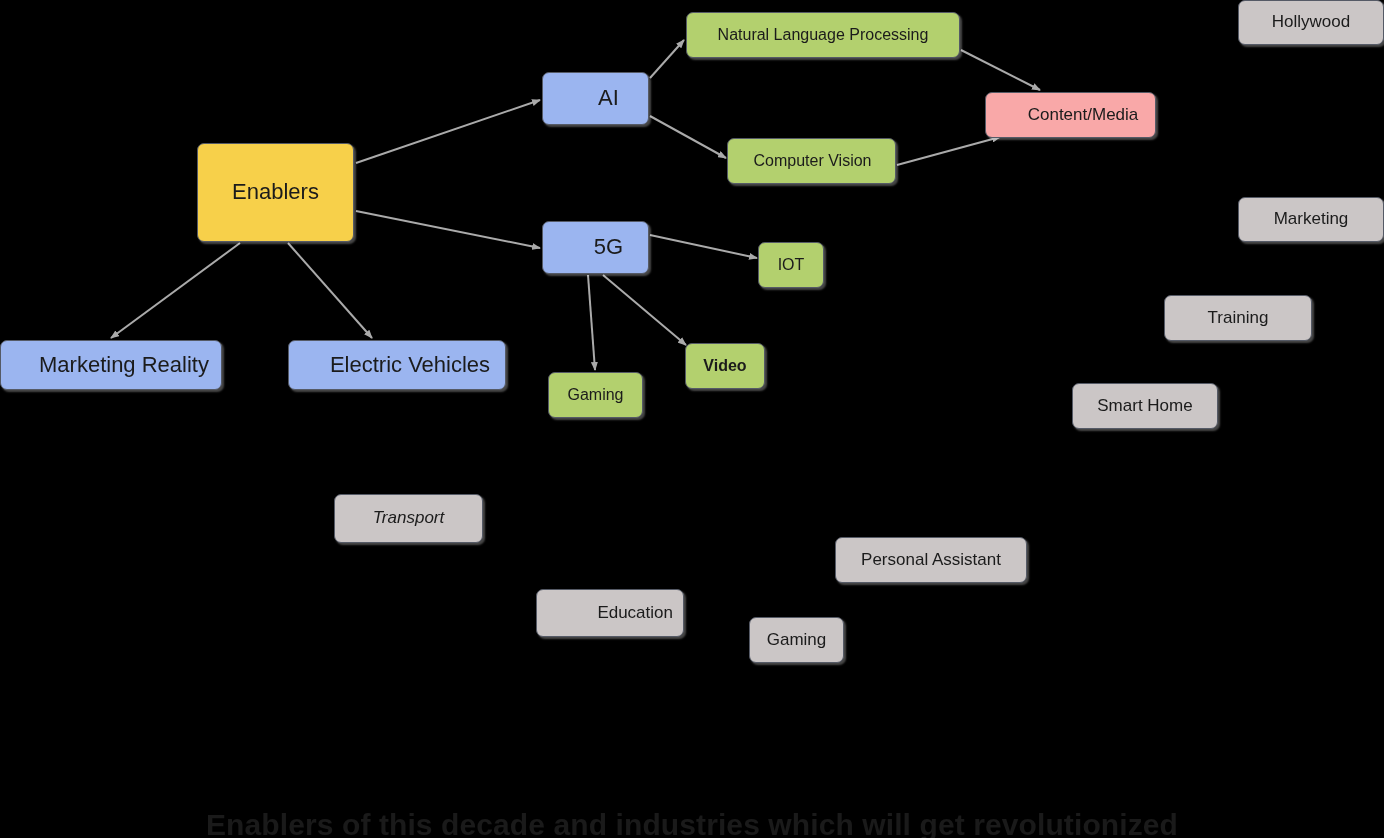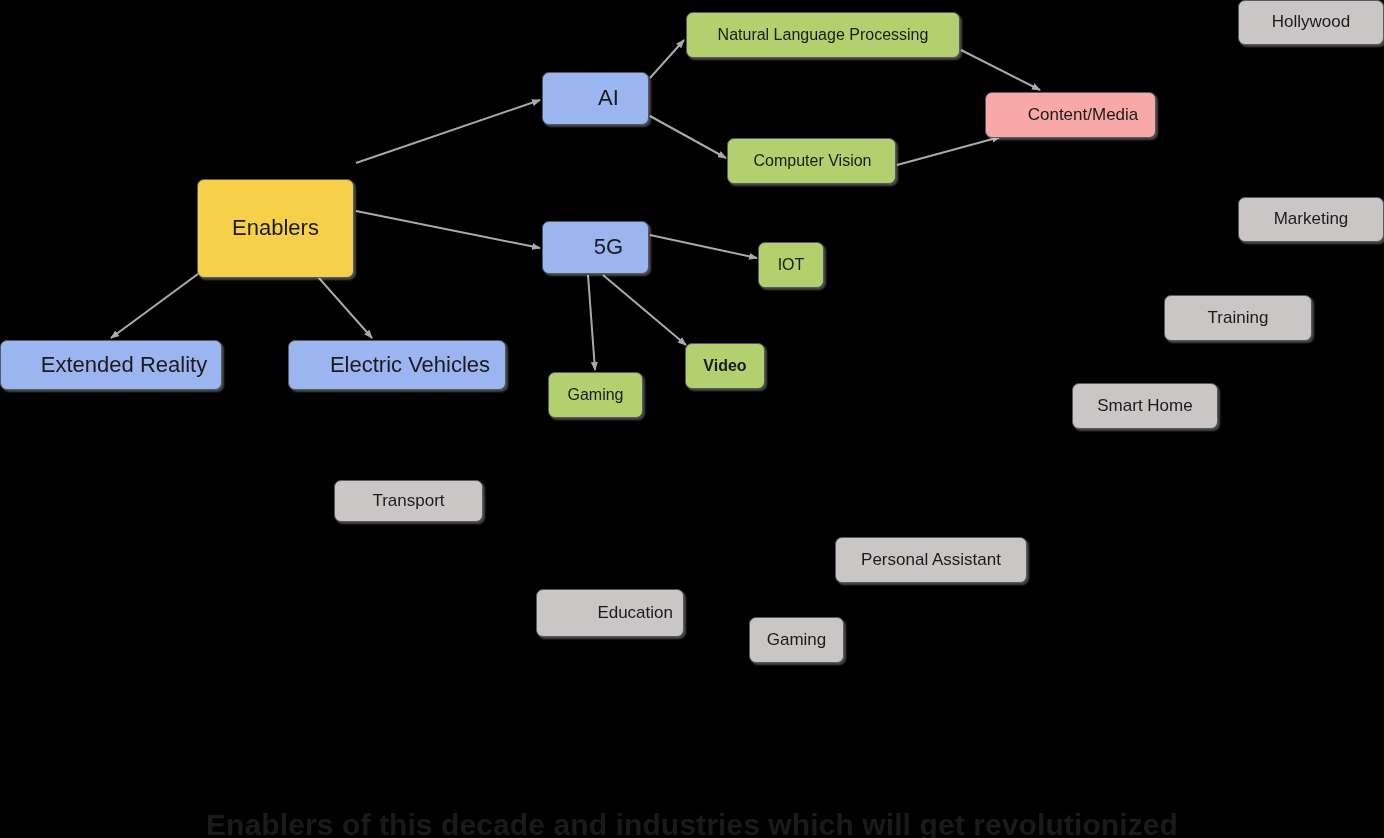--- a/index.html
+++ b/index.html
@@ -37,21 +37,20 @@
     color: #1b1b1b;
     text-align: center;
     line-height: 1.1;
     white-space: nowrap;
     box-shadow: 2px 2px 2px rgba(255,255,255,0.28);
     padding: 0 10px;
   }
   .node-root {
     background: #f7d04a;
     font-size: 22px;
-    margin-top: 36px;
   }
   .node-enabler {
     background: #9bb5f0;
     font-size: 22px;
     padding-left: 36px;
   }
   .node-tech {
     background: #b3d06e;
     font-size: 16px;
   }
@@ -105,21 +104,21 @@
       <div class="node node-root" style="left: 197px; top: 143px; width: 157px; height: 99px;">
         <span>Enablers</span>
       </div>
       <div class="node node-enabler" style="left: 542px; top: 72px; width: 107px; height: 53px;">
         <span>AI</span>
       </div>
       <div class="node node-enabler" style="left: 542px; top: 221px; width: 107px; height: 53px;">
         <span>5G</span>
       </div>
       <div class="node node-enabler" style="left: 0px; top: 340px; width: 222px; height: 50px;">
-        <span>Extended Reality</span>
+        <span>Marketing Reality</span>
       </div>
       <div class="node node-enabler" style="left: 288px; top: 340px; width: 218px; height: 50px;">
         <span>Electric Vehicles</span>
       </div>
       <div class="node node-tech" style="left: 686px; top: 12px; width: 274px; height: 46px;">
         <span>Natural Language Processing</span>
       </div>
       <div class="node node-tech" style="left: 727px; top: 138px; width: 169px; height: 46px; padding-left: 12px;">
         <span>Computer Vision</span>
       </div>
@@ -140,21 +139,21 @@
       </div>
       <div class="node node-industry" style="left: 1238px; top: 197px; width: 146px; height: 45px; text-align: right;">
         <span>Marketing</span>
       </div>
       <div class="node node-industry" style="left: 1164px; top: 295px; width: 148px; height: 46px; text-align: right;">
         <span>Training</span>
       </div>
       <div class="node node-industry" style="left: 1072px; top: 383px; width: 146px; height: 46px;">
         <span>Smart Home</span>
       </div>
-      <div class="node node-industry" style="left: 334px; top: 480px; width: 149px; height: 42px;">
+      <div class="node node-industry" style="left: 334px; top: 494px; width: 149px; height: 49px; font-style: italic;">
         <span>Transport</span>
       </div>
       <div class="node node-industry" style="left: 536px; top: 589px; width: 148px; height: 48px; justify-content: flex-end;">
         <span>Education</span>
       </div>
       <div class="node node-industry" style="left: 749px; top: 617px; width: 95px; height: 46px;">
         <span>Gaming</span>
       </div>
       <div class="node node-industry" style="left: 835px; top: 537px; width: 192px; height: 46px;">
         <span>Personal Assistant</span>

